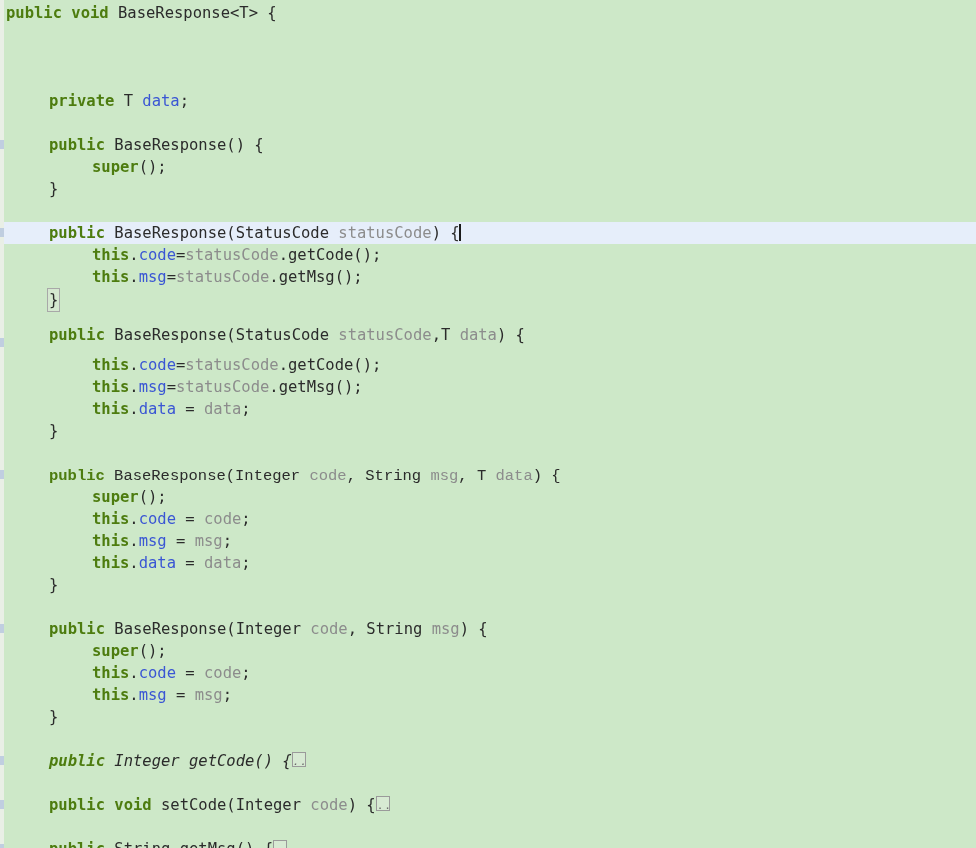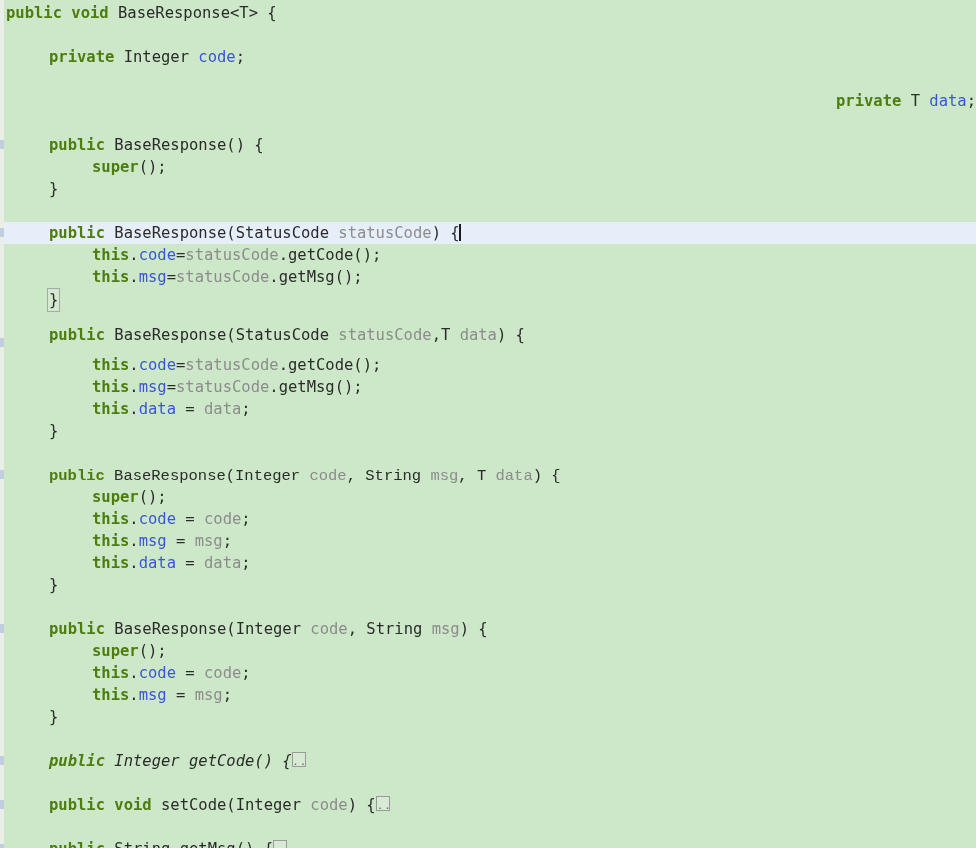--- a/index.html
+++ b/index.html
@@ -113,22 +113,21 @@
       <div class="gutter-tick" style="top: 470px;"></div>
       <div class="gutter-tick" style="top: 624px;"></div>
       <div class="gutter-tick" style="top: 756px;"></div>
       <div class="gutter-tick" style="top: 800px;"></div>
       <div class="gutter-tick" style="top: 844px;"></div>
     </div>
 
   <div id="code-layer">
       <div class="line" style="top: 2px;"><span class="line-text" style="padding-left: 0px;"><span class="kw">public</span><span class="plain"> </span><span class="kw">void</span><span class="plain"> BaseResponse&lt;T&gt; {</span></span></div>
       <div class="line" style="top: 24px;"><span class="line-text" style="padding-left: 0px;"></span></div>
-      <div class="line" style="top: 46px;"><span class="line-text" style="padding-left: 43px;"><span class="kw">private</span><span class="plain"> Integer </span><span class="fld">code</span><span class="plain">;</span></span></div>
-      <div class="line" style="top: 90px; text-align: right;"><span class="line-text" style="padding-left: 43px;"><span class="kw">private</span><span class="plain"> T </span><span class="fld">data</span><span class="plain">;</span></span></div>
+      <div class="line" style="top: 90px;"><span class="line-text" style="padding-left: 43px;"><span class="kw">private</span><span class="plain"> T </span><span class="fld">data</span><span class="plain">;</span></span></div>
       <div class="line" style="top: 112px;"><span class="line-text" style="padding-left: 0px;"></span></div>
       <div class="line" style="top: 134px;"><span class="line-text" style="padding-left: 43px;"><span class="kw">public</span><span class="plain"> BaseResponse() {</span></span></div>
       <div class="line" style="top: 156px;"><span class="line-text" style="padding-left: 86px;"><span class="kw">super</span><span class="plain">();</span></span></div>
       <div class="line" style="top: 178px;"><span class="line-text" style="padding-left: 43px;"><span class="plain">}</span></span></div>
       <div class="line" style="top: 200px;"><span class="line-text" style="padding-left: 0px;"></span></div>
       <div class="line current" style="top: 222px;"><span class="line-text" style="padding-left: 43px;"><span class="kw">public</span><span class="plain"> BaseResponse(StatusCode </span><span class="par">statusCode</span><span class="plain">) {</span><span class="caret"></span></span></div>
       <div class="line" style="top: 244px;"><span class="line-text" style="padding-left: 86px;"><span class="kw">this</span><span class="plain">.</span><span class="fld">code</span><span class="plain">=</span><span class="par">statusCode</span><span class="plain">.getCode();</span></span></div>
       <div class="line" style="top: 266px;"><span class="line-text" style="padding-left: 86px;"><span class="kw">this</span><span class="plain">.</span><span class="fld">msg</span><span class="plain">=</span><span class="par">statusCode</span><span class="plain">.getMsg();</span></span></div>
       <div class="line" style="top: 288px;"><span class="line-text" style="padding-left: 43px;"><span class="brace-match">}</span></span></div>
       <div class="line" style="top: 310px;"><span class="line-text" style="padding-left: 0px;"></span></div>

